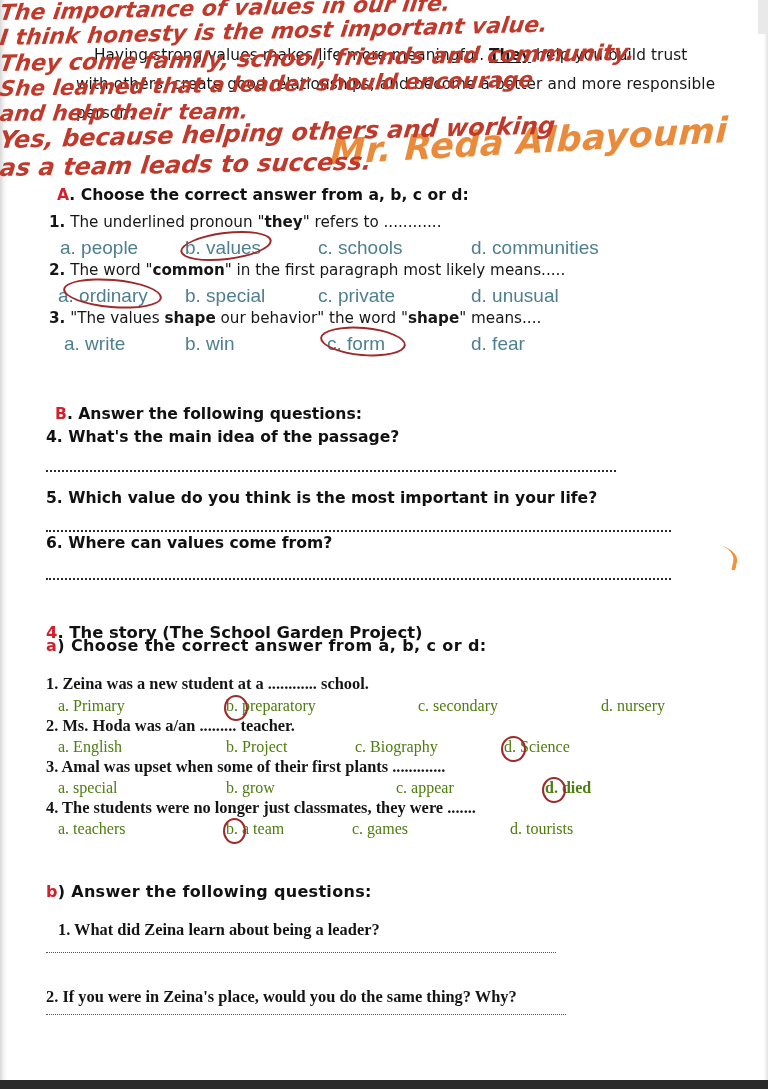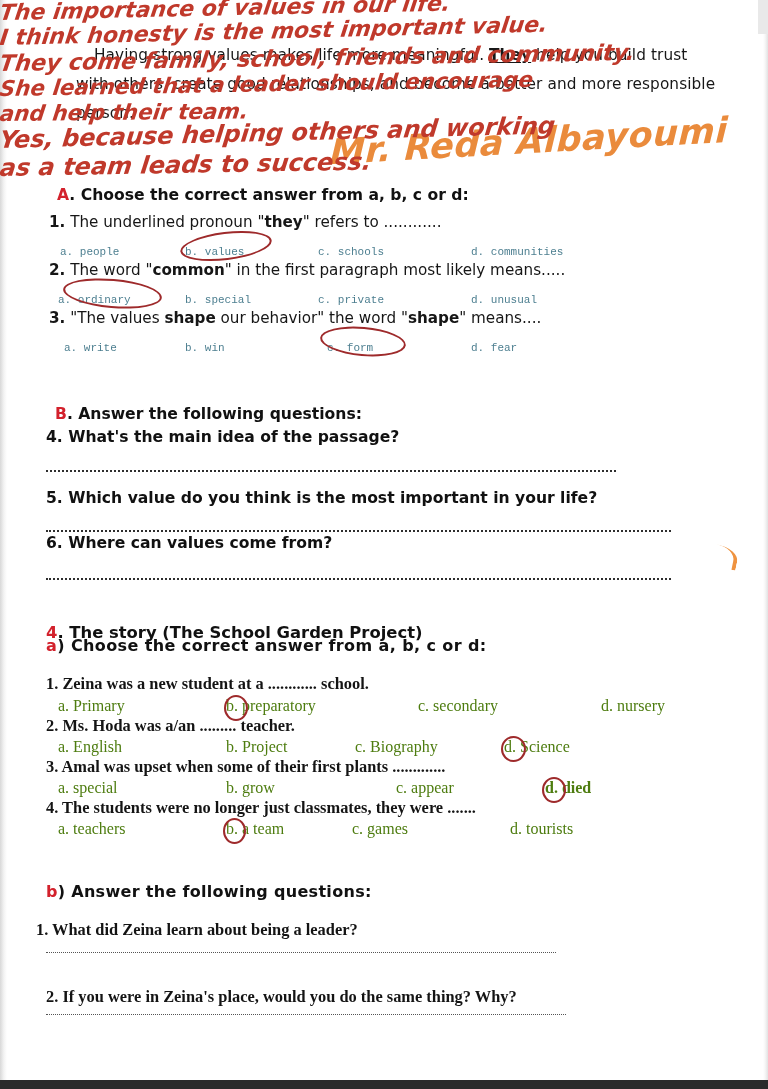--- a/index.html
+++ b/index.html
@@ -76,25 +76,24 @@
     position:absolute;
     font-family:"DejaVu Sans", sans-serif;
     font-size:15.2px;
     color:#161616;
     white-space:nowrap;
   }
   .q b{font-weight:bold;}
   .q .num{font-weight:bold;}
   .opt{
     position:absolute;
-    font-family:Liberation Mono, monospace;
-    font-size:11px;
+    font-family:Liberation Sans, sans-serif;
+    font-size:19px;
     color:#4d7f90;
     white-space:nowrap;
-    margin-top:9px;
   }
 
   
   .sq{
     position:absolute;
     font-family:"Liberation Serif", serif;
     font-weight:bold;
     font-size:16.4px;
     color:#141414;
     white-space:nowrap;
@@ -220,21 +219,21 @@
 
     <div class="sq" style="left:46px;top:798px;"><span>4.</span><span> The students were no longer just classmates, they were .......</span></div>
     <div class="sopt" style="left:58px;top:820px;">a. teachers</div>
     <div class="sopt" style="left:226px;top:820px;">b. a team</div>
     <div class="circle thin" style="left:223px;top:818px;width:19px;height:22px;"></div>
     <div class="sopt" style="left:352px;top:820px;">c. games</div>
     <div class="sopt" style="left:510px;top:820px;">d. tourists</div>
 
     <div class="head" style="left:46px;top:882px;font-size:16px;letter-spacing:.3px;"><span class="mk">b</span><span>) Answer the following questions:</span></div>
 
-    <div class="sq" style="left:36px;top:920px;"><span>1.</span><span> What did Zeina learn about being a leader?</span></div>
+    <div class="sq" style="left:58px;top:920px;"><span>1.</span><span> What did Zeina learn about being a leader?</span></div>
     <div class="rule fine" style="left:46px;top:952px;width:510px;"></div>
     <div class="hand" style="left:46px;top:930px;font-size:21.5px;transform:rotate(-1deg) skewX(-8deg);">She learned that a leader should encourage</div>
     <div class="hand" style="left:46px;top:957px;font-size:21.5px;transform:rotate(-.6deg) skewX(-8deg);">and help their team.</div>
 
     <div class="sq" style="left:46px;top:987px;"><span>2.</span><span> If you were in Zeina's place, would you do the same thing? Why?</span></div>
     <div class="rule fine" style="left:46px;top:1014px;width:520px;"></div>
     <div class="hand" style="left:60px;top:1016px;font-size:24px;transform:rotate(-1.5deg) skewX(-8deg);">Yes, because helping others and working</div>
     <div class="hand" style="left:50px;top:1048px;font-size:24px;transform:rotate(-1deg) skewX(-8deg);">as a team leads to success.</div>
 
   </div>

